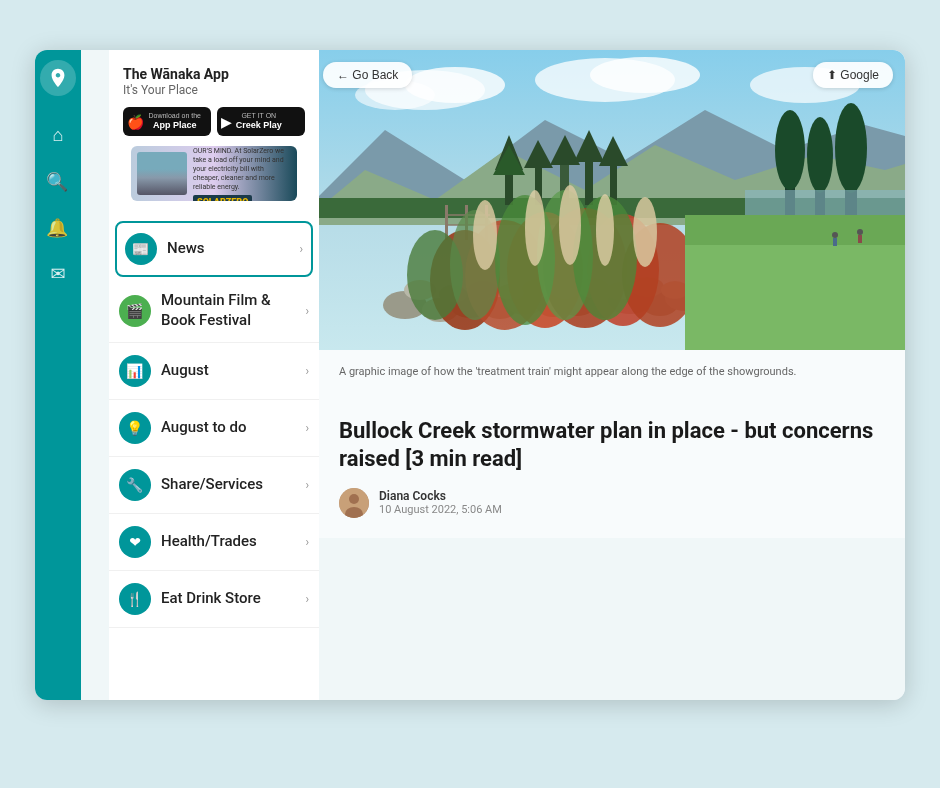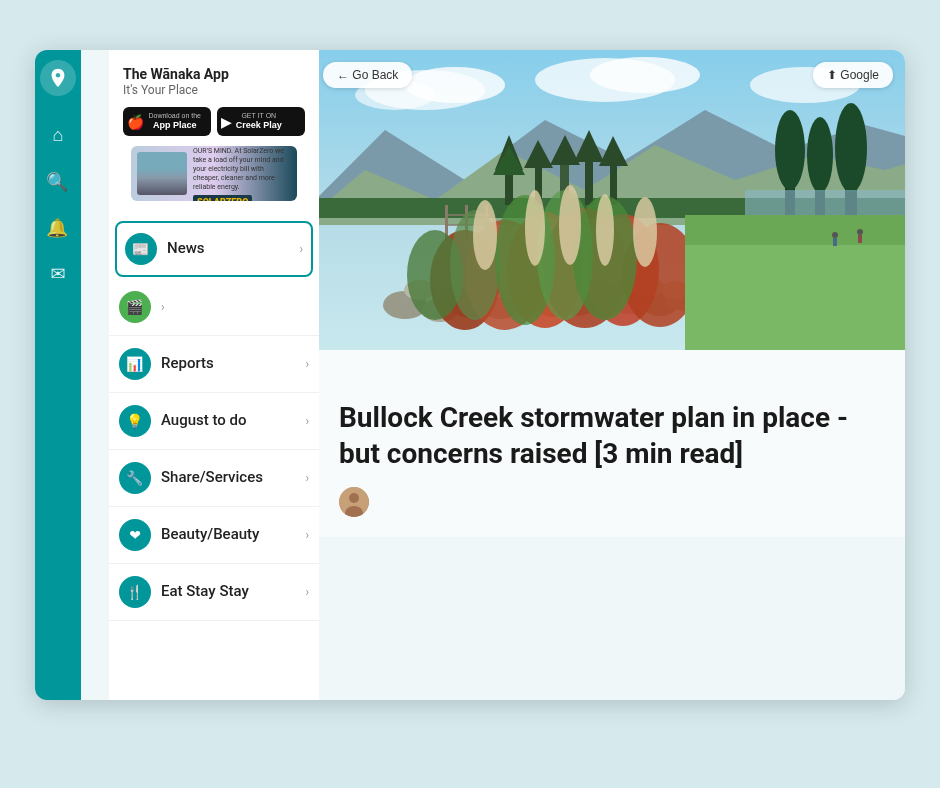--- a/index.html
+++ b/index.html
@@ -234,21 +234,21 @@
       padding: 14px 20px 20px 20px;
       background: #f8fbfc;
     }
     .article-caption {
       font-size: 11px;
       color: #666;
       margin-bottom: 14px;
       line-height: 1.5;
     }
     .article-title {
-      font-size: 28px;
+      font-size: 22px;
       font-weight: 700;
       color: #1a1a1a;
       line-height: 1.3;
       margin-bottom: 14px;
       margin-top: 36px;
     }
     .author-row {
       display: flex;
       align-items: center;
       gap: 10px;
@@ -321,45 +321,46 @@
       </div>
 
       <div class="sidebar-nav">
         <div class="sidebar-item active">
           <div class="sidebar-item-icon teal">📰</div>
           <span class="sidebar-item-label">News</span>
           <span class="sidebar-item-arrow">›</span>
         </div>
         <div class="sidebar-item">
           <div class="sidebar-item-icon green">🎬</div>
+          <span class="sidebar-item-label">Mountain Film &amp; Book Festival</span>
           <span class="sidebar-item-arrow">›</span>
         </div>
         <div class="sidebar-item">
           <div class="sidebar-item-icon teal">📊</div>
-          <span class="sidebar-item-label">Reports</span>
+          <span class="sidebar-item-label">August</span>
           <span class="sidebar-item-arrow">›</span>
         </div>
         <div class="sidebar-item">
           <div class="sidebar-item-icon teal">💡</div>
           <span class="sidebar-item-label">August to do</span>
           <span class="sidebar-item-arrow">›</span>
         </div>
         <div class="sidebar-item">
           <div class="sidebar-item-icon teal">🔧</div>
           <span class="sidebar-item-label">Share/Services</span>
           <span class="sidebar-item-arrow">›</span>
         </div>
         <div class="sidebar-item">
           <div class="sidebar-item-icon teal">❤</div>
-          <span class="sidebar-item-label">Beauty/Beauty</span>
+          <span class="sidebar-item-label">Health/Trades</span>
           <span class="sidebar-item-arrow">›</span>
         </div>
         <div class="sidebar-item">
           <div class="sidebar-item-icon teal">🍴</div>
-          <span class="sidebar-item-label">Eat Stay Stay</span>
+          <span class="sidebar-item-label">Eat Drink Store</span>
           <span class="sidebar-item-arrow">›</span>
         </div>
       </div>
     </div>
 
     <div class="main-content">
       <div class="article-image-container">
 
         <svg class="landscape-svg" viewBox="0 0 614 300" preserveAspectRatio="xMidYMid slice">
 
@@ -474,27 +475,32 @@
           <rect x="553" y="185" width="4" height="8" fill="#8a4a4a"></rect>
 
           <rect x="440" y="140" width="174" height="25" fill="#8ab8c8" opacity="0.6"></rect>
         </svg>
 
         <button class="nav-btn btn-back">← Go Back</button>
         <button class="nav-btn btn-share">⬆ Google</button>
       </div>
 
       <div class="article-body">
+        <p class="article-caption">A graphic image of how the 'treatment train' might appear along the edge of the showgrounds.</p>
         <h1 class="article-title">Bullock Creek stormwater plan in place - but concerns raised [3 min read]</h1>
         <div class="author-row">
           <div class="author-avatar">
             <svg width="30" height="30" viewBox="0 0 30 30">
               <circle cx="15" cy="15" r="15" fill="#c8a078"></circle>
               <circle cx="15" cy="11" r="5" fill="#a07050"></circle>
               <ellipse cx="15" cy="26" rx="9" ry="7" fill="#a07050"></ellipse>
             </svg>
           </div>
+          <div class="author-info">
+            <span class="author-name">Diana Cocks</span>
+            <span class="author-date">10 August 2022, 5:06 AM</span>
+          </div>
         </div>
       </div>
     </div>
 
   </div>
 </div>
 
 </body></html>

